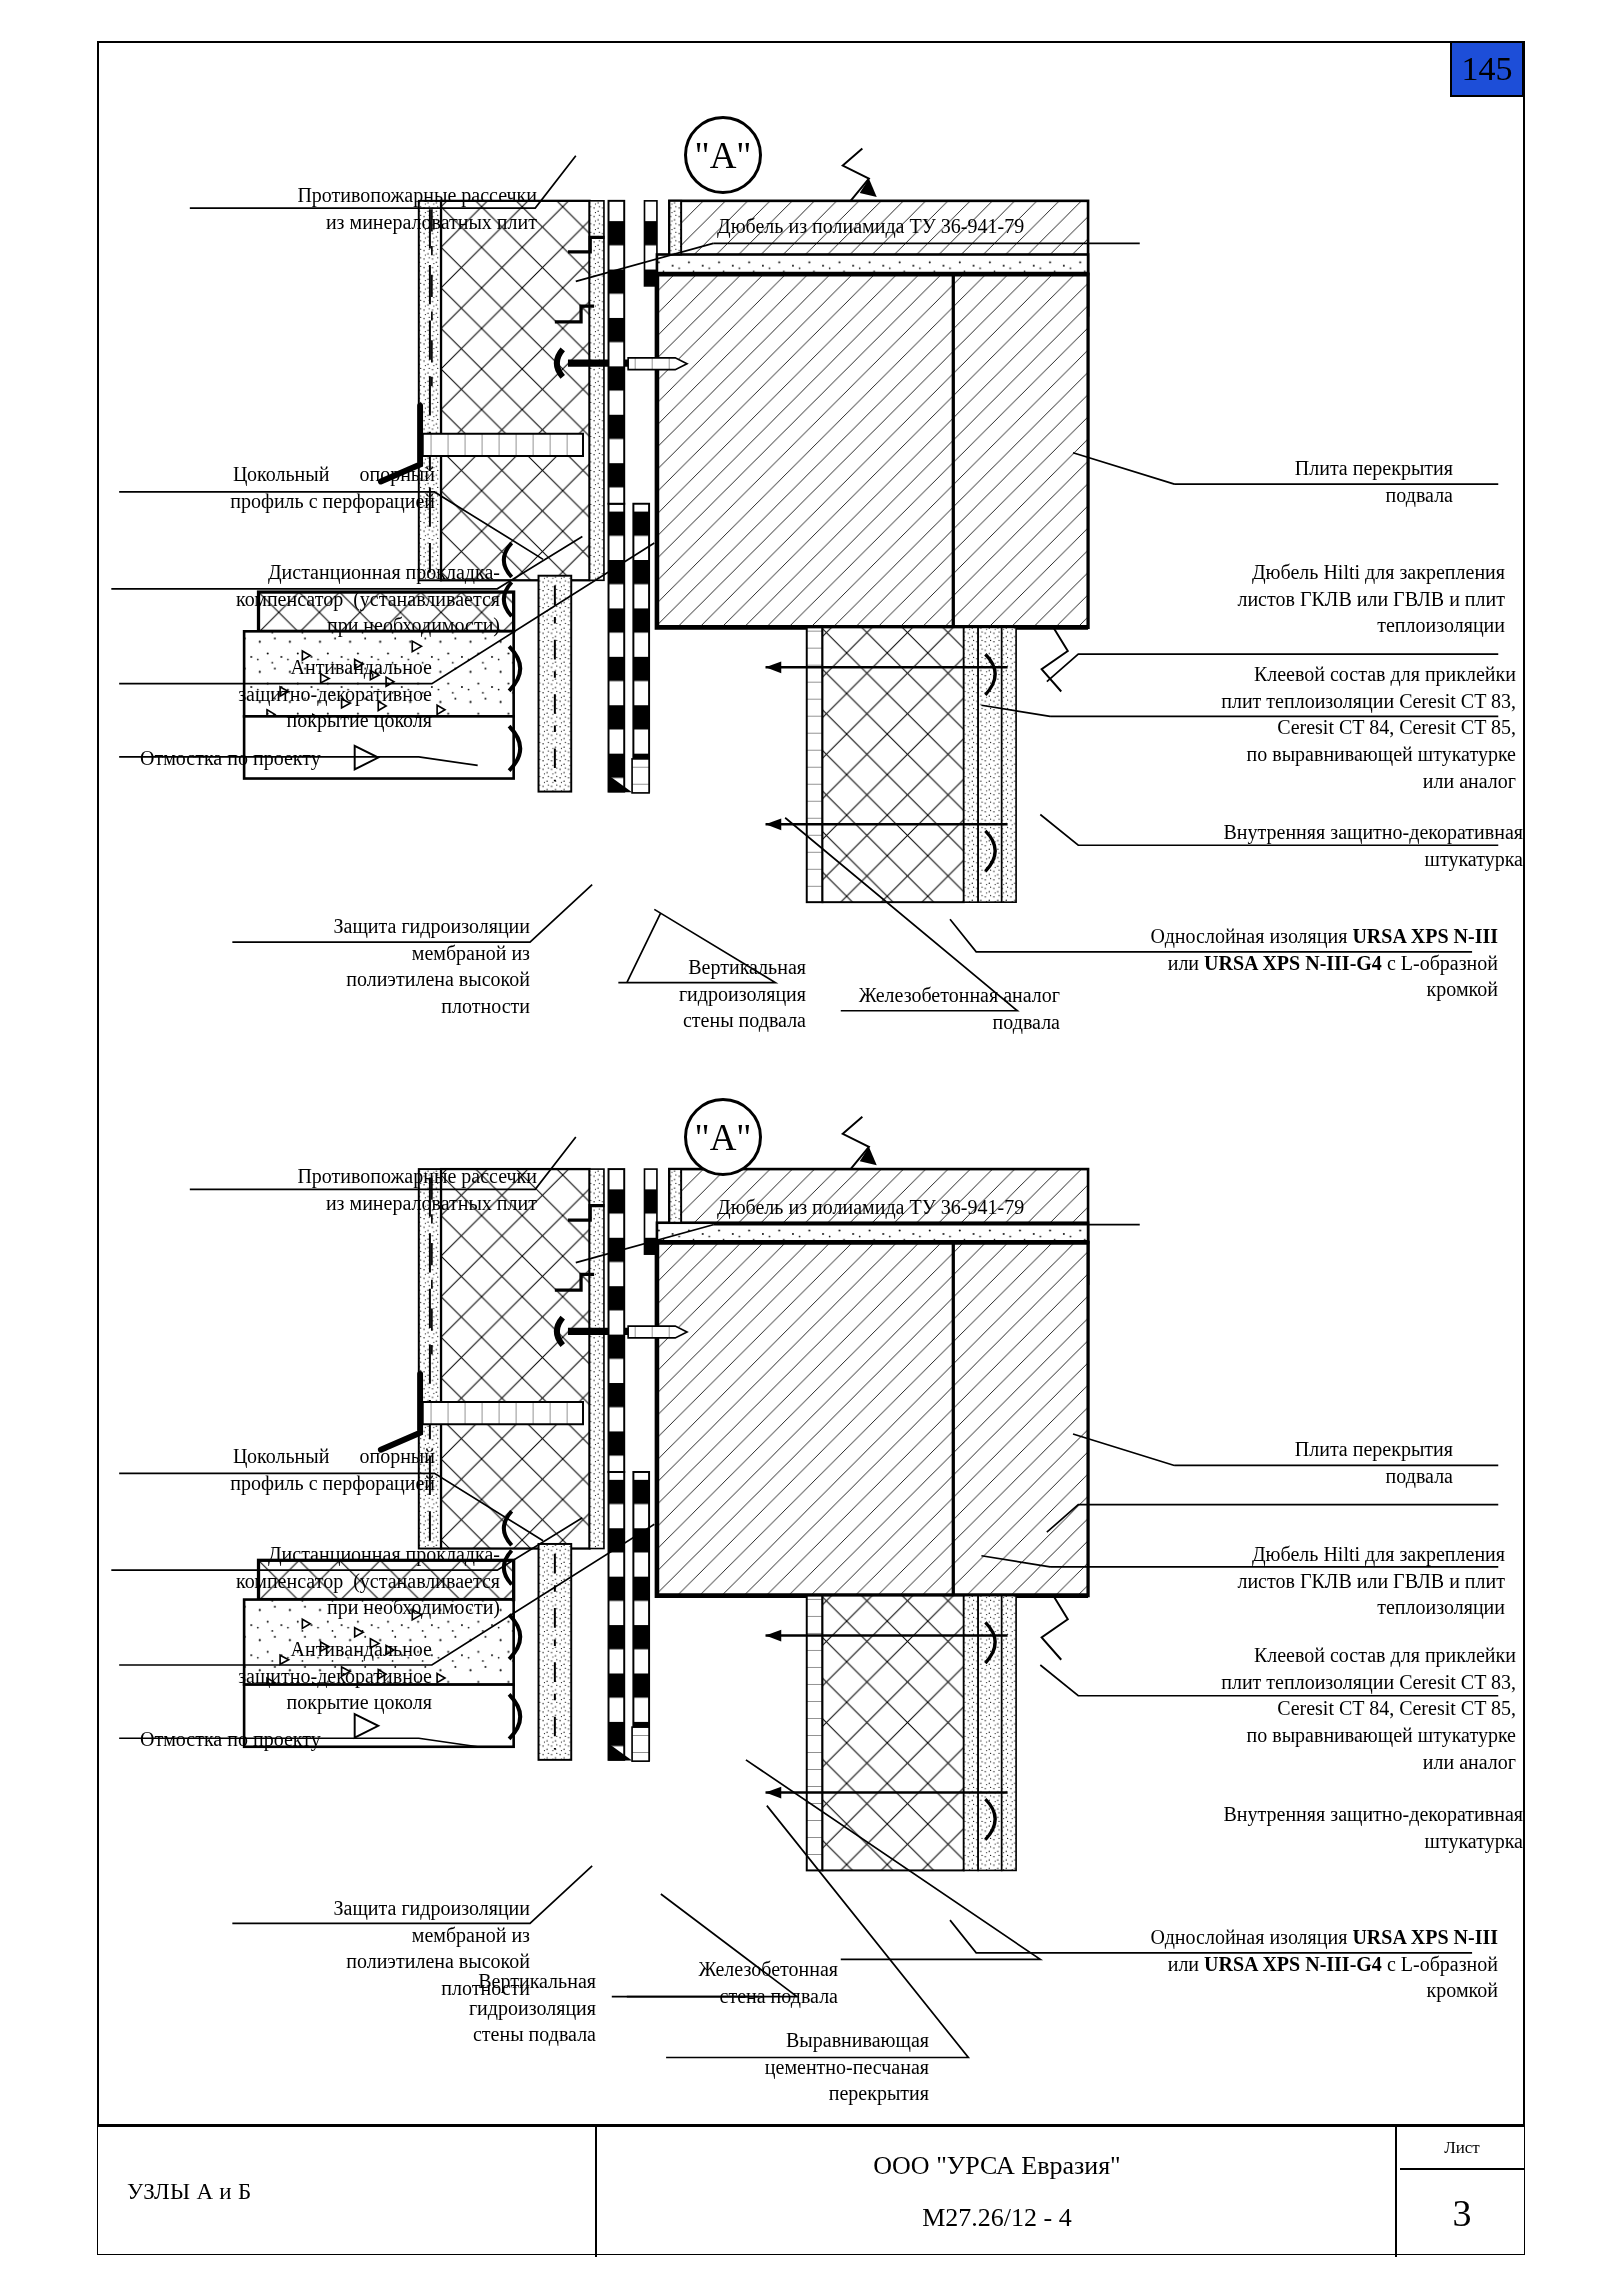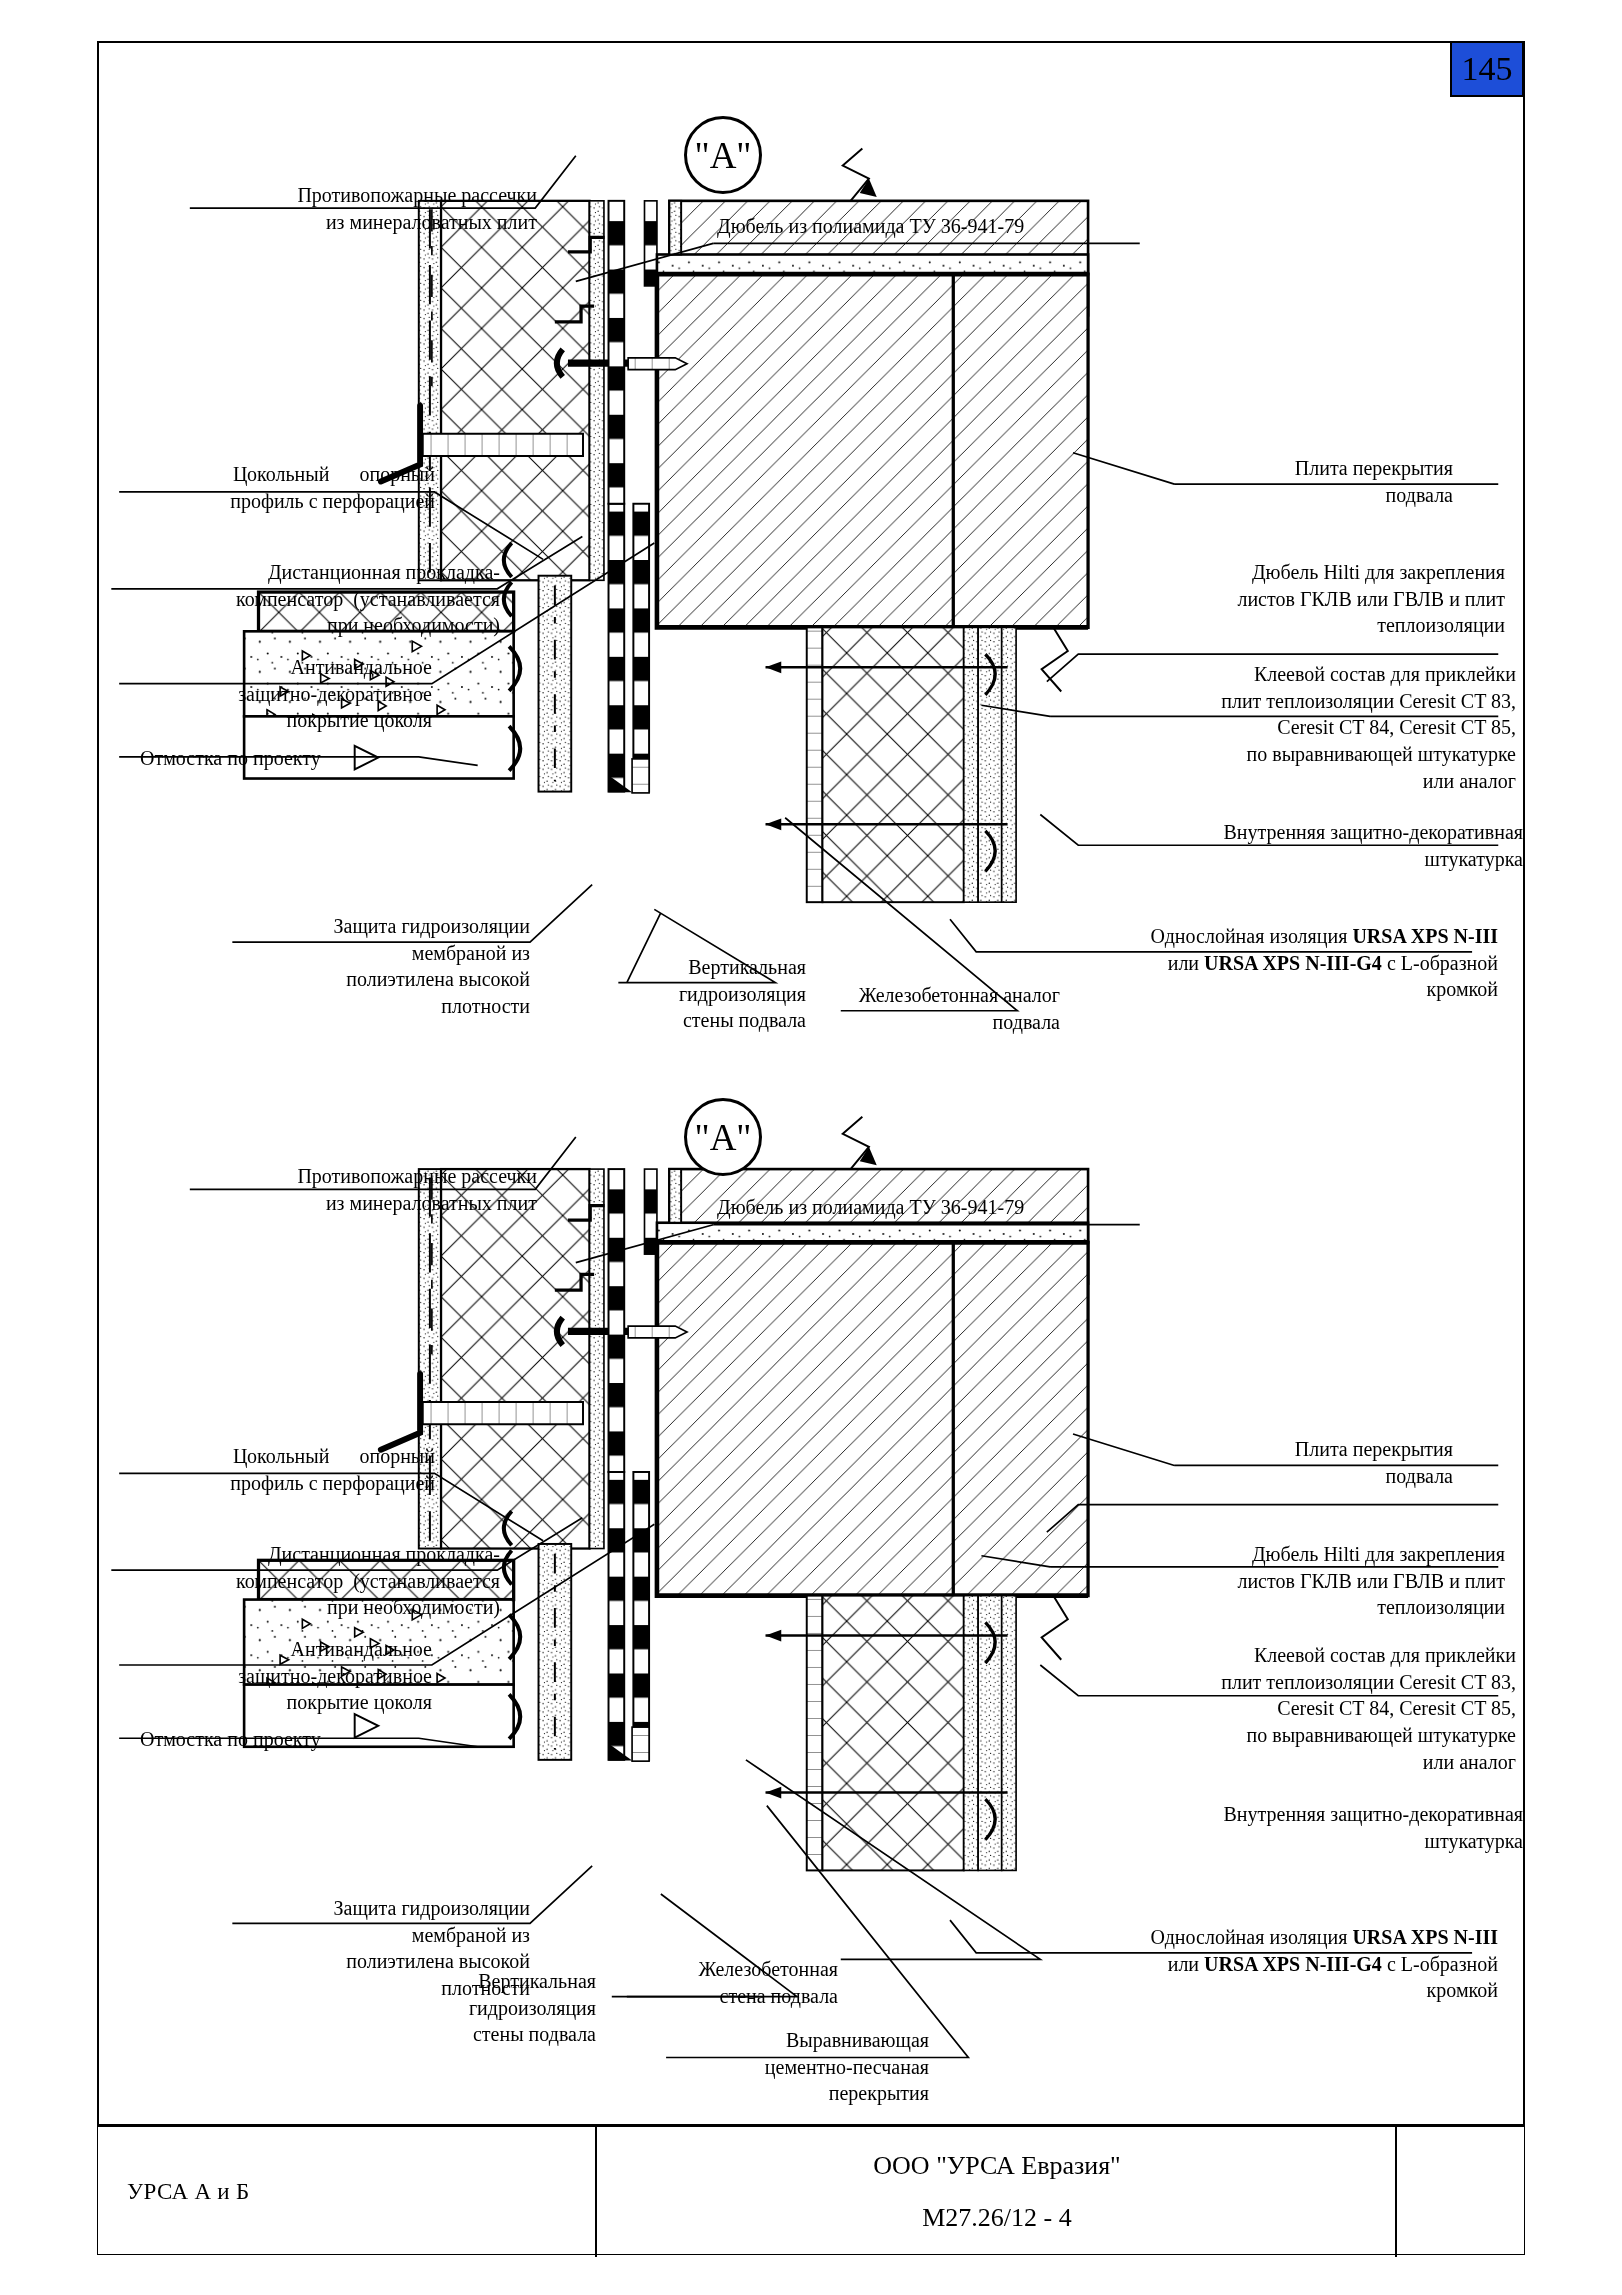--- a/index.html
+++ b/index.html
@@ -371,22 +371,26 @@
 по выравнивающей штукатурке
 или аналог</div>
 
   <div class="lab" style="left:1078px;top:1801px;width:445px;">Внутренняя защитно-декоративная
 штукатурка</div>
 
   <div class="lab" style="left:975px;top:1924px;width:523px;"><span>Однослойная изоляция </span><b>URSA XPS N-III</b><br><span>или </span><b>URSA XPS N-III-G4</b><span> с L-образной</span><br><span>кромкой</span></div>
 
   <div class="titleblock">
     <div class="tb-cell tb-left">
-      <span>УРСА А и Б</span>
+      <span>УЗЛЫ А и Б</span>
     </div>
     <div class="tb-cell tb-mid">
       <div class="org">ООО "УРСА Евразия"</div>
       <div class="code">М27.26/12 - 4</div>
     </div>
+    <div class="tb-cell tb-right">
+      <div class="lbl">Лист</div>
+      <div class="val">3</div>
+    </div>
   </div>
 
 </div>
 
 
 </body></html>

